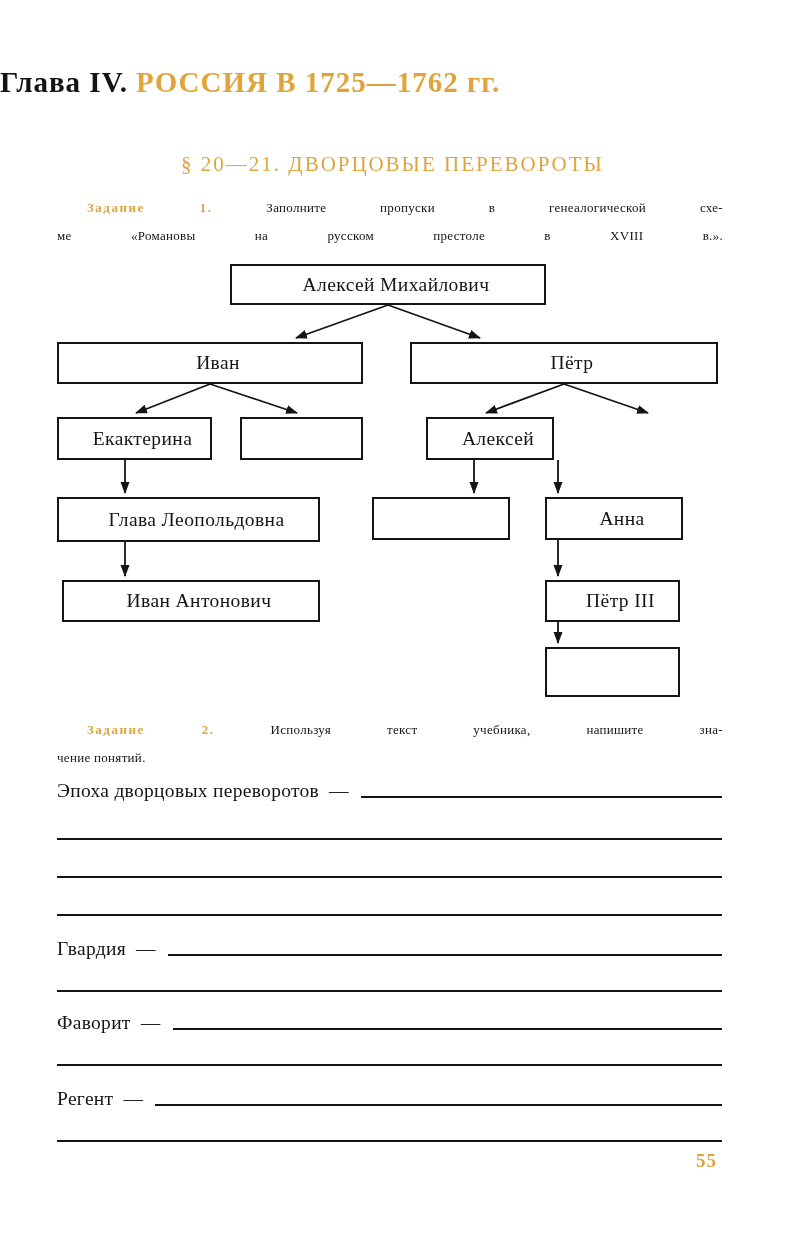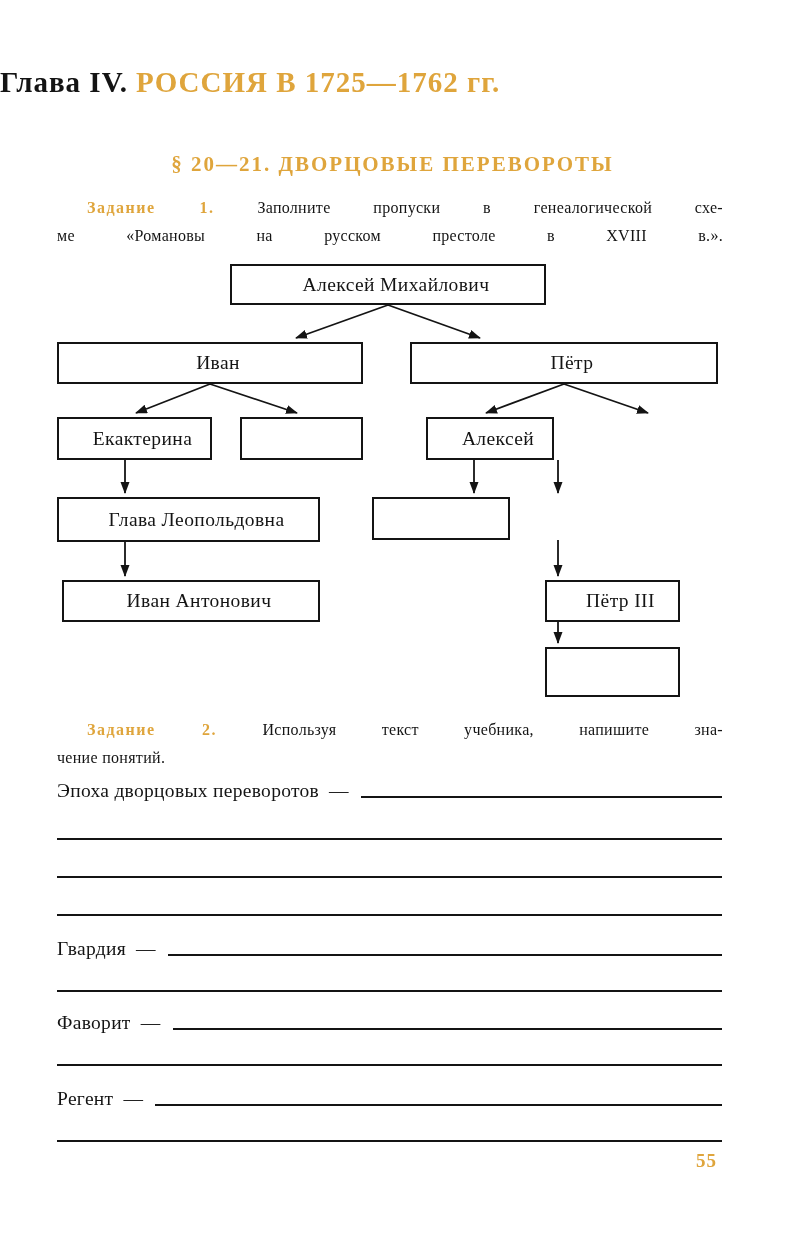--- a/index.html
+++ b/index.html
@@ -11,26 +11,26 @@
     overflow:hidden;
   }
   .chapter-title {
     position:absolute; top:66px; left:0; width:100%;
     text-align:left; font-size:29px; font-weight:bold; letter-spacing:1px;
     white-space:nowrap;
   }
   .chapter-name { color:var(--accent); margin-left:8px; }
   .section-title {
     position:absolute; top:152px; left:0; width:100%;
-    text-align:center; font-size:21px; font-weight:bold;
+    text-align:center; font-size:21px; font-weight:normal;
     color:var(--accent); letter-spacing:2px;
   }
   .para {
     position:absolute; left:57px; width:666px;
-    font-size:16px; line-height:28px; letter-spacing:0.3px;
+    font-size:13px; line-height:28px; letter-spacing:0.3px;
   }
   .task1 { top:194px; }
   .task2 { top:716px; }
   .para-line.jl { text-align:justify; text-align-last:justify; }
   .indented { padding-left:30px; }
   .task-label { color:var(--accent); font-weight:bold; letter-spacing:1.5px; }
   .tree { position:absolute; top:252px; left:0; width:785px; height:460px; }
   .tree svg { position:absolute; left:0; top:0; }
   .node {
     position:absolute; box-sizing:border-box;
@@ -94,20 +94,21 @@
     </svg>
 
     <div class="node" style="left:230px;top:12px;width:316px;height:41px">Алексей Михайлович</div>
     <div class="node" style="left:57px;top:90px;width:306px;height:42px">Иван</div>
     <div class="node" style="left:410px;top:90px;width:308px;height:42px">Пётр</div>
     <div class="node" style="left:57px;top:165px;width:155px;height:43px">Екактерина</div>
     <div class="node" style="left:240px;top:165px;width:123px;height:43px"></div>
     <div class="node" style="left:426px;top:165px;width:128px;height:43px">Алексей</div>
     <div class="node" style="left:57px;top:245px;width:263px;height:45px">Глава Леопольдовна</div>
     <div class="node" style="left:372px;top:245px;width:138px;height:43px"></div>
+    <div class="node" style="left:545px;top:245px;width:138px;height:43px">Анна</div>
     <div class="node" style="left:62px;top:328px;width:258px;height:42px">Иван Антонович</div>
     <div class="node" style="left:545px;top:328px;width:135px;height:42px">Пётр III</div>
     <div class="node" style="left:545px;top:395px;width:135px;height:50px"></div>
   </div>
 
   <div class="para task2">
     <div class="para-line jl indented">
       <span class="task-label">Задание 2.</span>
       <span>Используя текст учебника, напишите зна-</span>
     </div>

